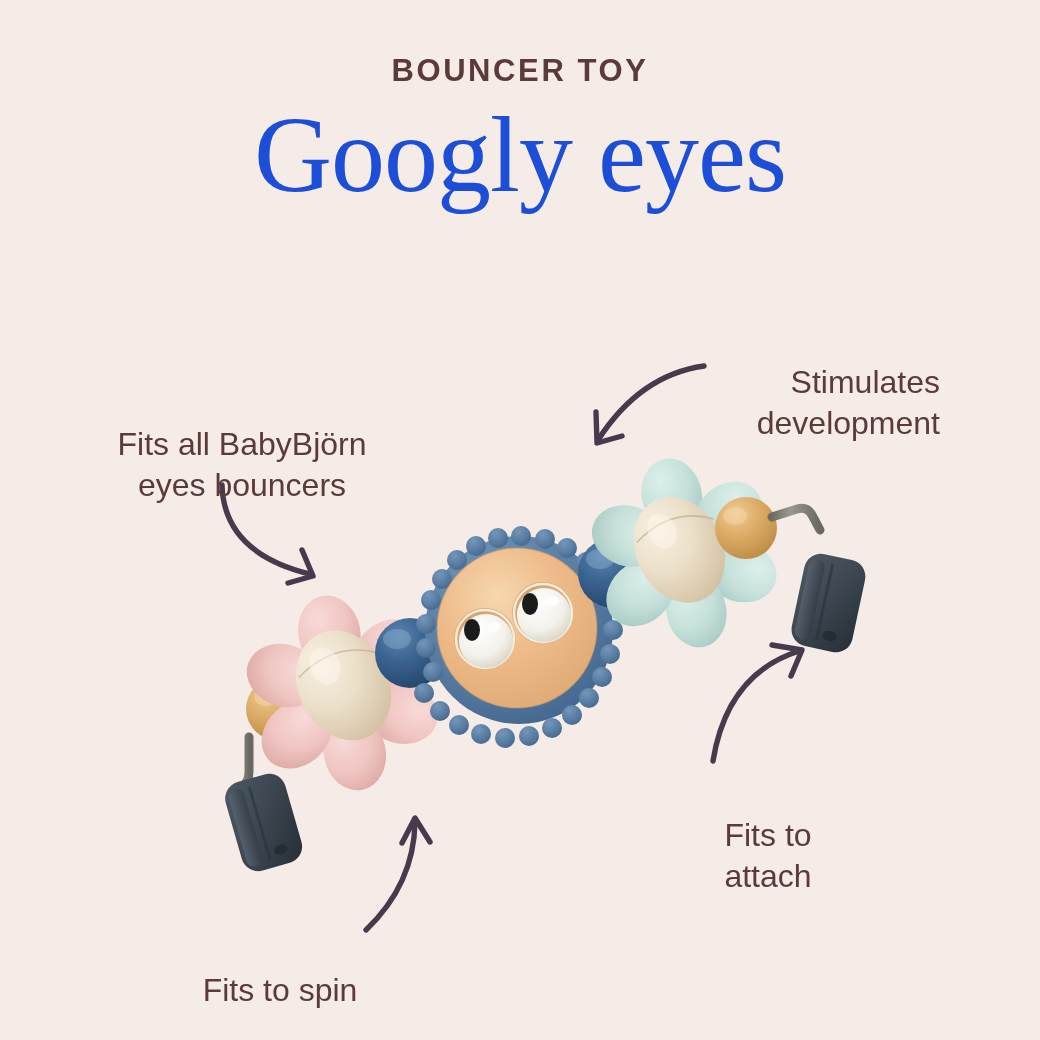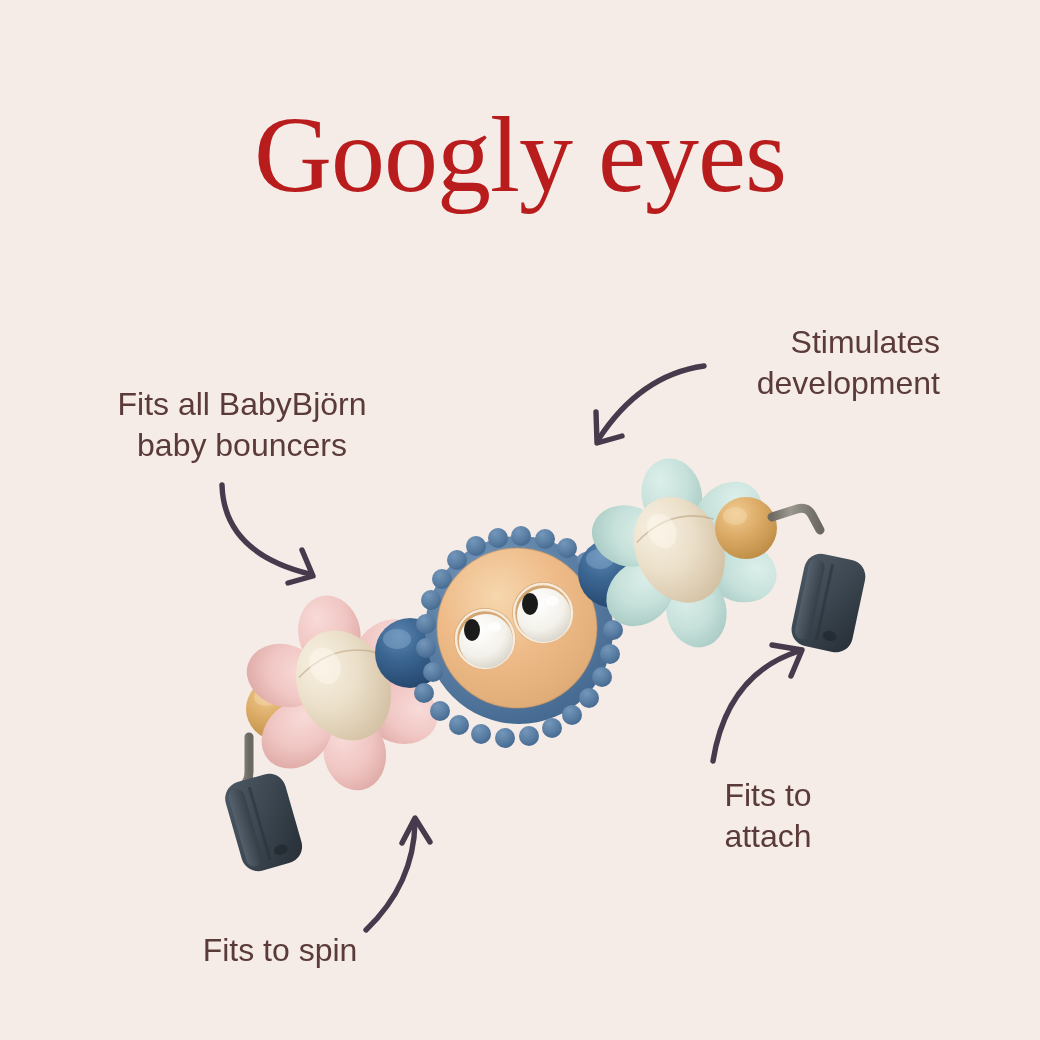--- a/index.html
+++ b/index.html
@@ -39,33 +39,34 @@
   .title {
     position: absolute;
     top: 100px;
     left: 0;
     width: 1040px;
     text-align: center;
     font-family: "Liberation Serif", serif;
     font-size: 108px;
     font-weight: normal;
     letter-spacing: -1px;
-    color: #b91c1c;
+    color: #1d4ed8;
     line-height: 1.02;
   }
 
   
   .callout {
     position: absolute;
     color: #5b3b39;
     font-family: "Liberation Sans", sans-serif;
     font-size: 32px;
     font-weight: normal;
     line-height: 1.28;
     white-space: pre-line;
+    margin-top: 40px;
   }
   #label-fits      { left: 72px;  top: 384px; width: 340px; text-align: center; }
   #label-stimulate { left: 620px; top: 322px; width: 320px; text-align: right; }
   #label-attach    { left: 648px; top: 775px; width: 240px; text-align: center; }
   #label-spin      { left: 150px; top: 930px; width: 260px; text-align: center; }
 
   
   .layer {
     position: absolute;
     left: 0;
@@ -73,20 +74,21 @@
     width: 1040px;
     height: 1040px;
   }
   #arrows-layer { pointer-events: none; }
 </style>
 </head>
 <body>
 
 <div id="stage">
 
+  <div class="eyebrow">BOUNCER TOY</div>
 
   <div class="title">Googly eyes</div>
 
   <svg class="layer" id="product-layer" viewBox="0 0 1040 1040">
     <defs>
 
       <radialGradient id="gDiscFace" cx="38%" cy="30%" r="82%">
         <stop offset="0%" stop-color="#f6d7ae"></stop>
         <stop offset="48%" stop-color="#eeba87"></stop>
         <stop offset="100%" stop-color="#dba771"></stop>
@@ -302,21 +304,21 @@
       </g>
 
       <g>
         <path d="M366 930 Q414 884 415 822"></path>
         <path d="M402 843 L415 818 L430 842"></path>
       </g>
     </g>
   </svg>
 
   <div class="callout" id="label-fits">Fits all BabyBjörn
-baby bouncers</div>
+eyes bouncers</div>
 
   <div class="callout" id="label-stimulate">Stimulates
 development</div>
 
   <div class="callout" id="label-attach">Fits to
 attach</div>
 
   <div class="callout" id="label-spin">Fits to spin</div>
 
 </div>

